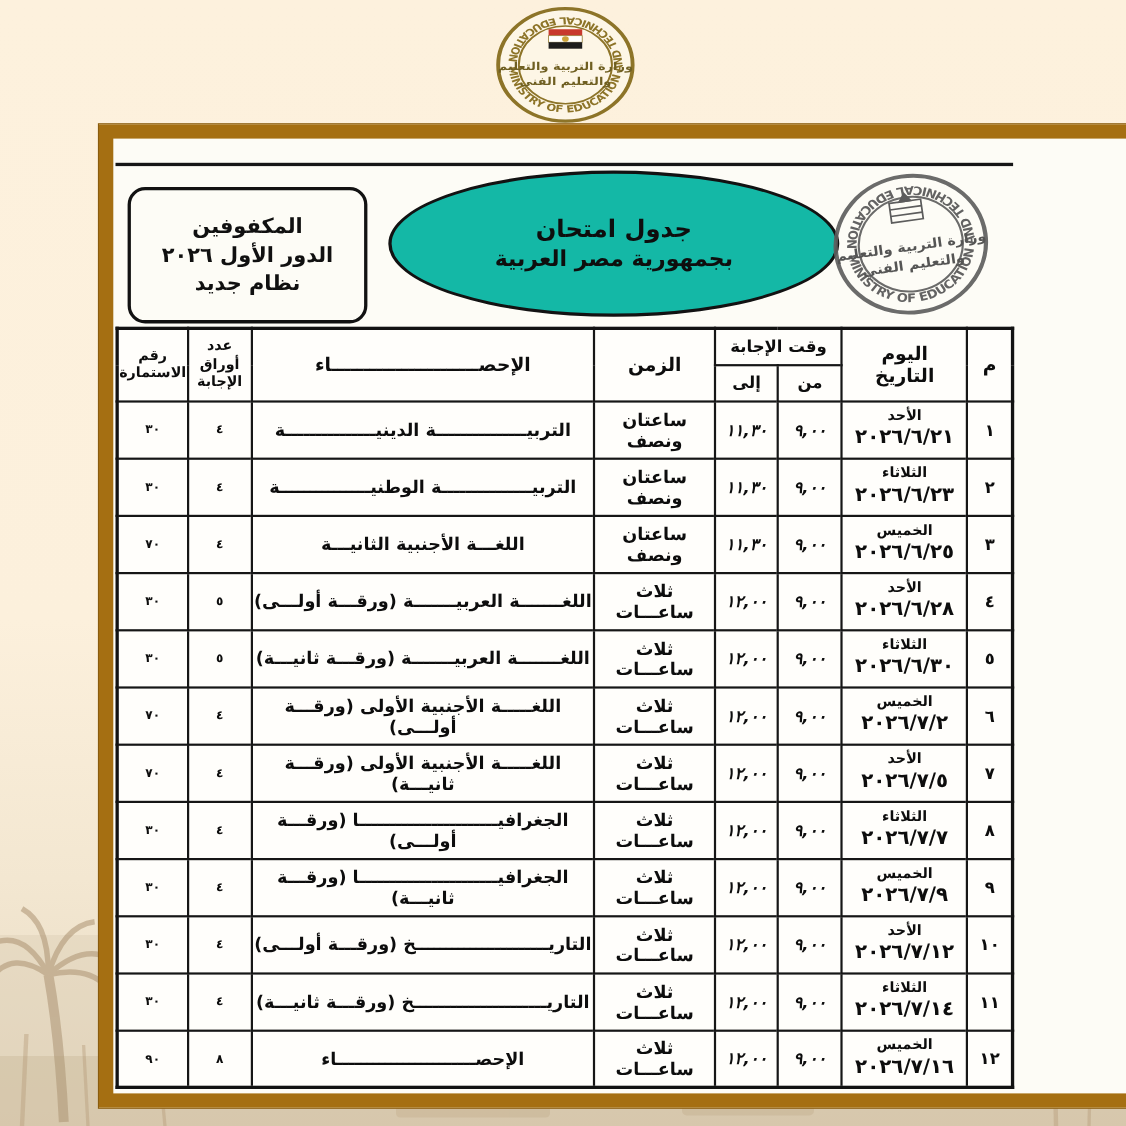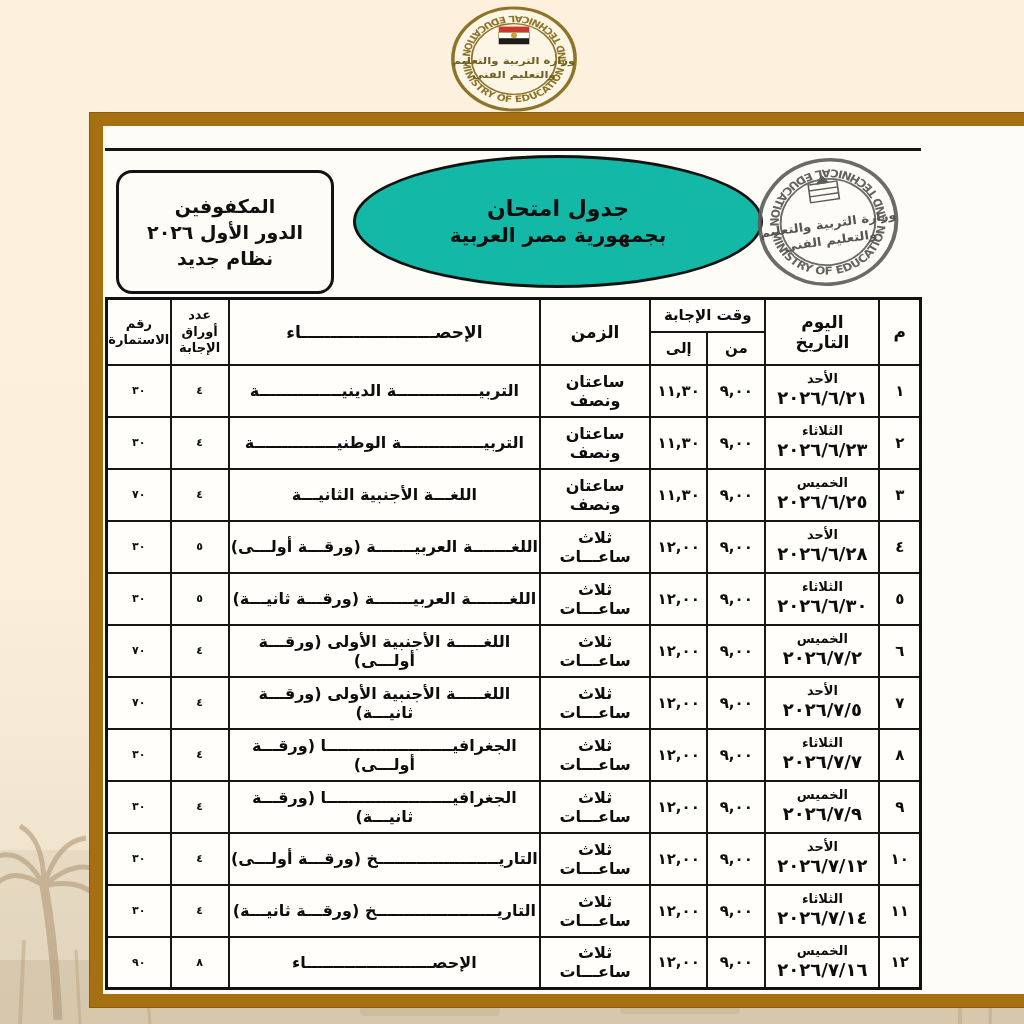--- a/index.html
+++ b/index.html
@@ -33,21 +33,21 @@
     direction:rtl;table-layout:fixed;background:#fffefb;border:3px solid #121212;}
   table.exam th,table.exam td{border:2px solid #161616;padding:0;text-align:center;
     vertical-align:middle;color:#0d0d0d;overflow:hidden;}
   th.h{font-weight:bold;font-size:17px;}
   th.h-small{font-weight:bold;font-size:13px;line-height:1.25;}
   .hdr2{height:33px;}
   td.c-num{font-weight:bold;font-size:15px;}
   td.c-day{line-height:1.25;}
   .day-name{font-weight:bold;font-size:13px;}
   .day-date{font-weight:bold;font-size:18px;}
-  td.c-time{font-weight:bold;font-size:15px;}
+  td.c-time{font-weight:bold;font-size:15px;font-style:italic;}
   td.c-dur{font-weight:bold;font-size:16px;}
   td.c-subj{font-weight:bold;font-size:16px;padding:0 6px;}
   td.c-n{font-weight:bold;font-size:11px;}
   tbody tr{height:52px;}
   .seal-ring-text{font-size:9px;font-weight:bold;letter-spacing:1px;font-family:"DejaVu Sans",sans-serif;}
   .seal-ar{font-size:10px;font-weight:bold;font-family:"DejaVu Sans",sans-serif;}
 </style>
 </head>
 <body>
 

